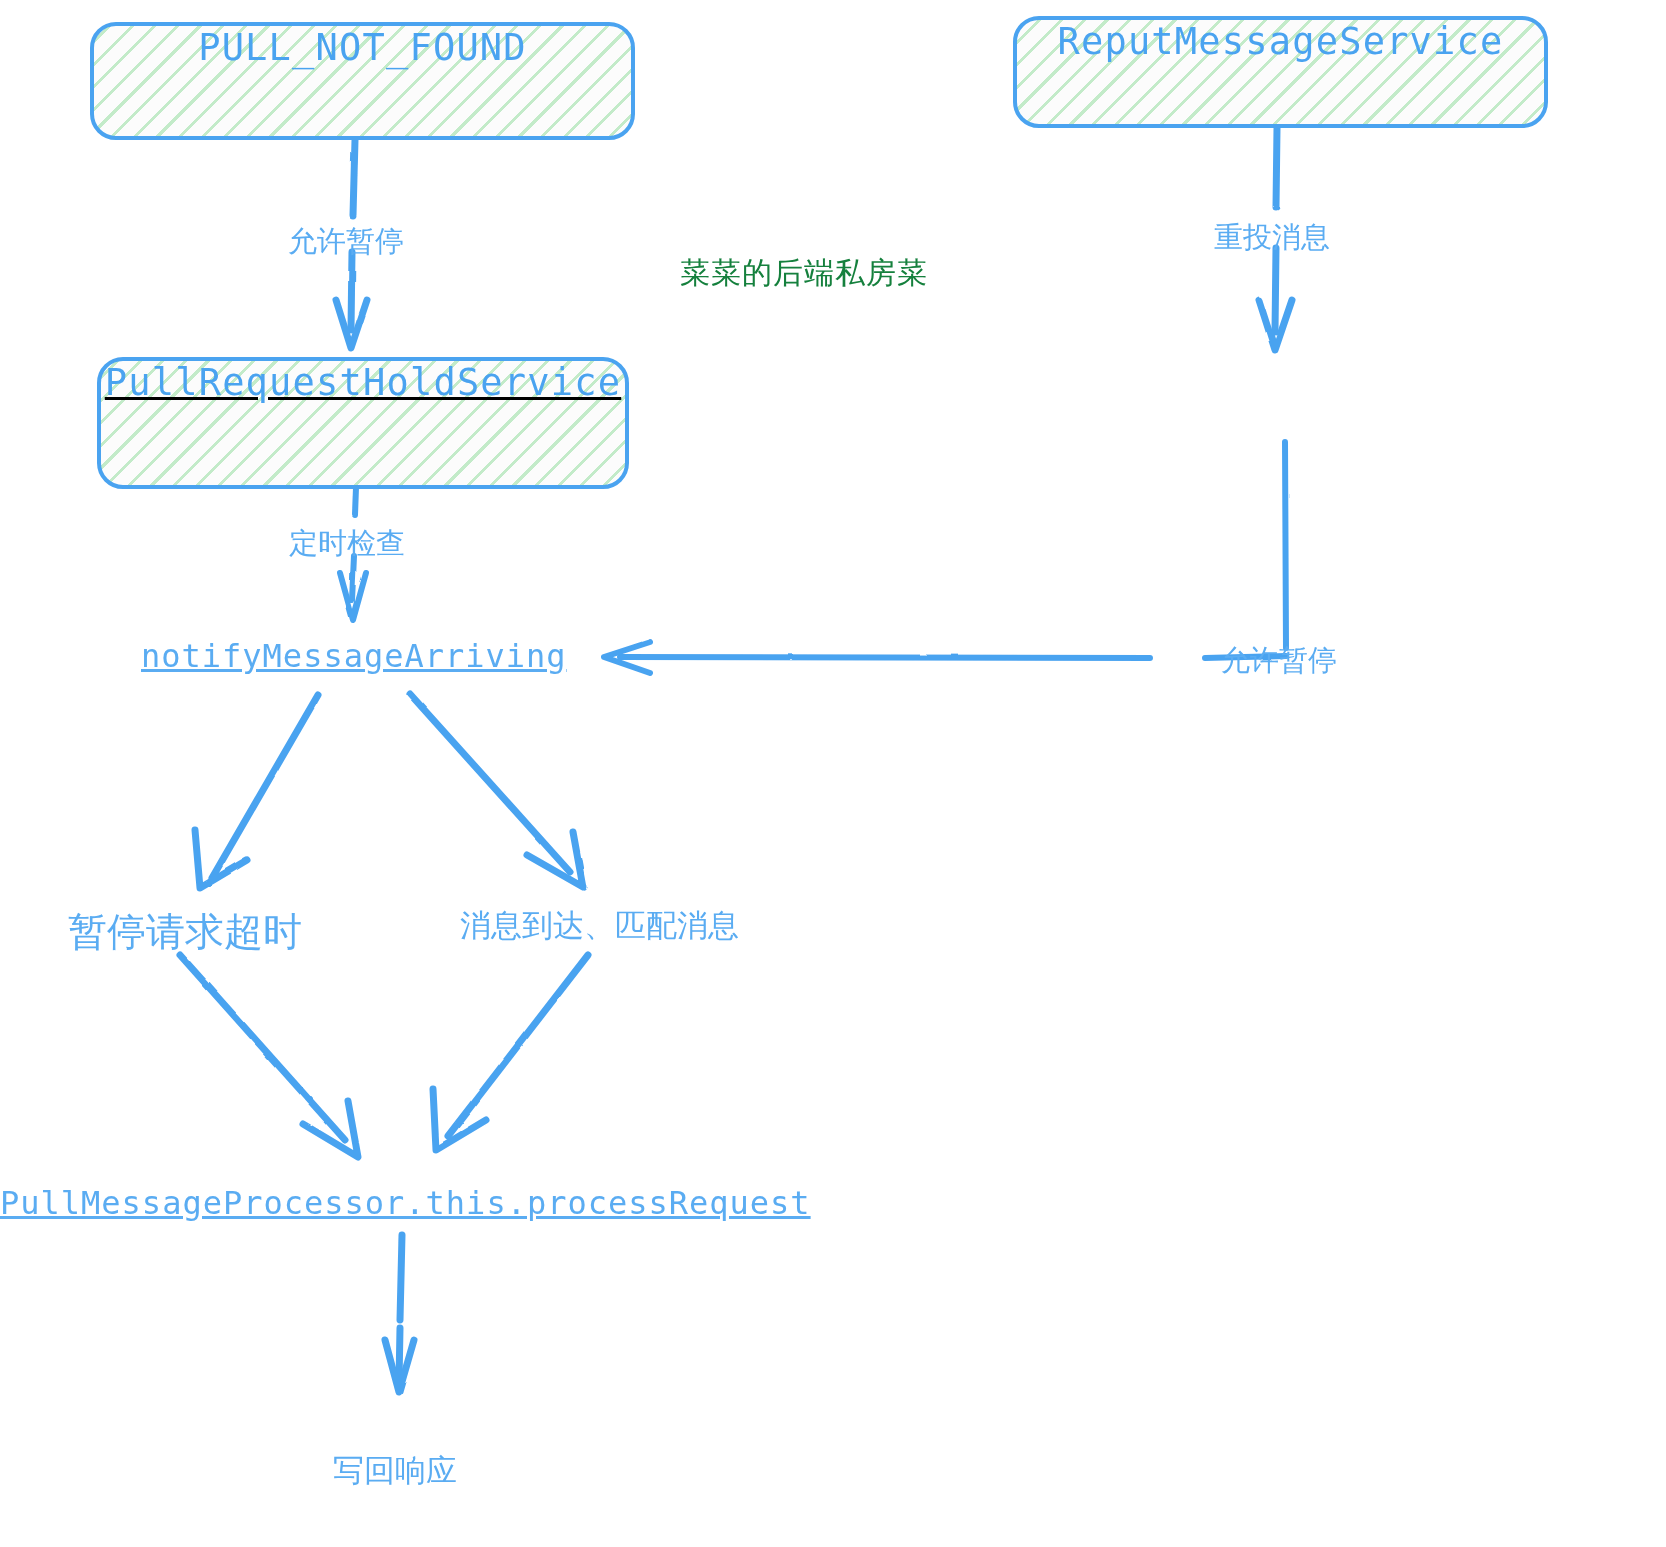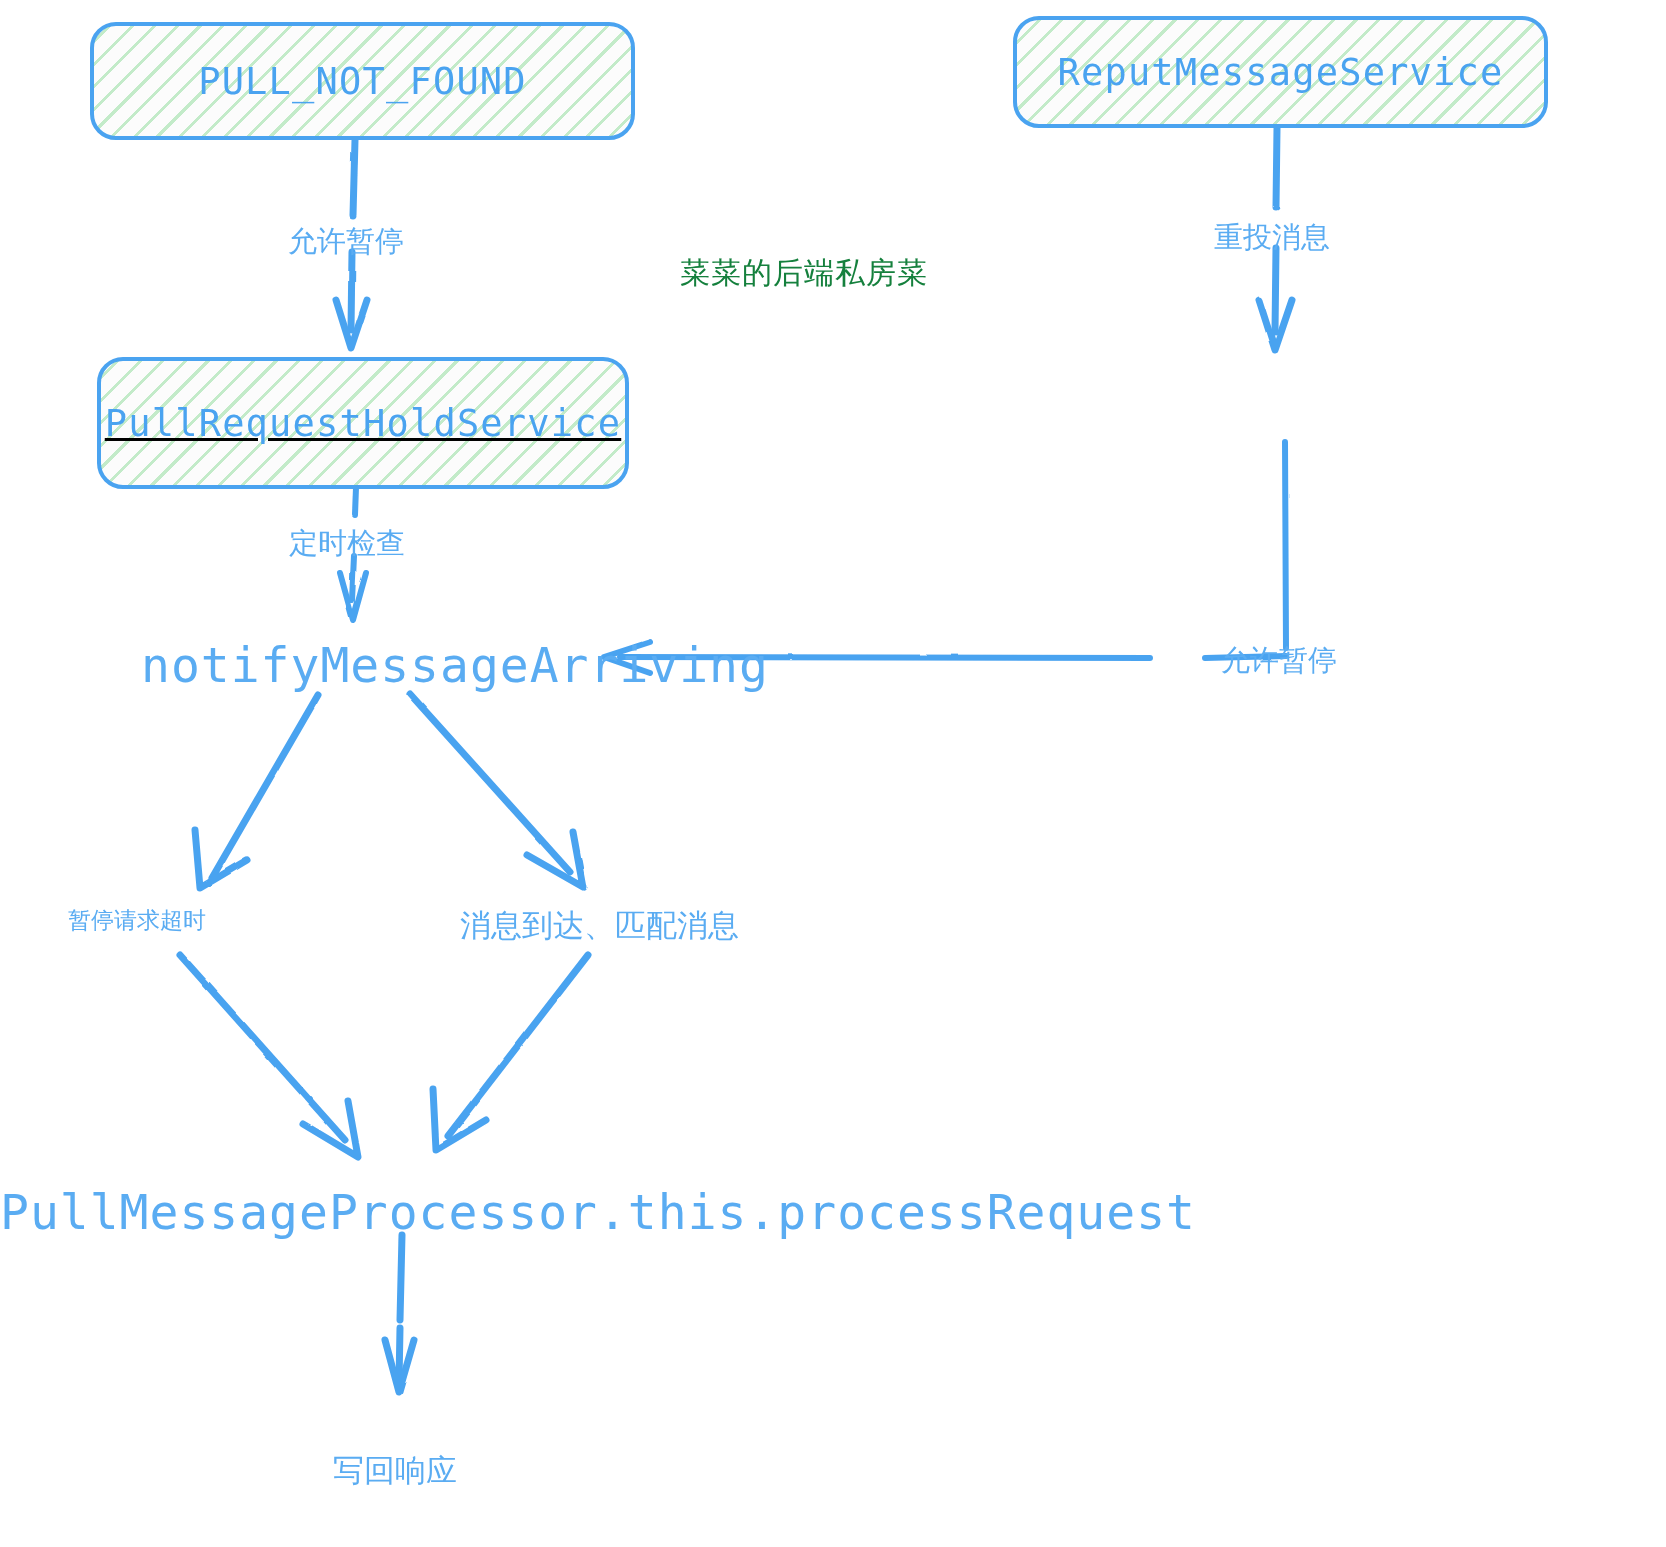--- a/index.html
+++ b/index.html
@@ -38,43 +38,44 @@
     border-radius: 26px;
     background-color: #fcfcfc;
     background-image: repeating-linear-gradient(
         -45deg,
         rgba(200, 238, 205, 0.0) 0px,
         rgba(200, 238, 205, 0.0) 13px,
         rgba(185, 232, 192, 0.85) 13px,
         rgba(185, 232, 192, 0.85) 16px
     );
     display: flex;
-    align-items: center;
+    align-items: flex-start;
     justify-content: center;
   }
   .node-box .node-label {
     font-family: "DejaVu Sans Mono", "Liberation Mono", monospace;
     color: #4aa3f0;
     font-size: 37px;
     letter-spacing: 1.2px;
     white-space: nowrap;
     position: relative;
     z-index: 2;
   }
 
   
   .text-node {
     position: absolute;
     font-family: "DejaVu Sans Mono", "Liberation Mono", monospace;
     color: #5aacf2;
     white-space: nowrap;
   }
   .text-node.big {
-    font-size: 48px;
+    font-size: 32px;
     letter-spacing: 1px;
+    text-decoration: underline;
   }
 
   
   .edge-label {
     position: absolute;
     font-family: "DejaVu Sans", "Liberation Sans", sans-serif;
     color: #5aacf2;
     font-size: 29px;
     white-space: nowrap;
   }
@@ -168,21 +169,21 @@
 
   <div class="node-box" style="left:1013px; top:16px; width:535px; height:112px;">
     <span class="node-label">ReputMessageService</span>
   </div>
 
 
   <div class="text-node big" style="left:141px; top:637px;">
     <span>notifyMessageArriving</span>
   </div>
 
-  <div class="text-node" style="left:68px; top:905px; font-family:'DejaVu Sans','Liberation Sans',sans-serif; font-size:23px;">
+  <div class="text-node" style="left:68px; top:905px; font-family:'DejaVu Sans','Liberation Sans',sans-serif; font-size:39px;">
     <span>暂停请求超时</span>
   </div>
 
   <div class="text-node" style="left:460px; top:905px; font-family:'DejaVu Sans','Liberation Sans',sans-serif; font-size:31px;">
     <span>消息到达、匹配消息</span>
   </div>
 
   <div class="text-node big" style="left:0; top:1184px;">
     <span>PullMessageProcessor.this.processRequest</span>
   </div>

